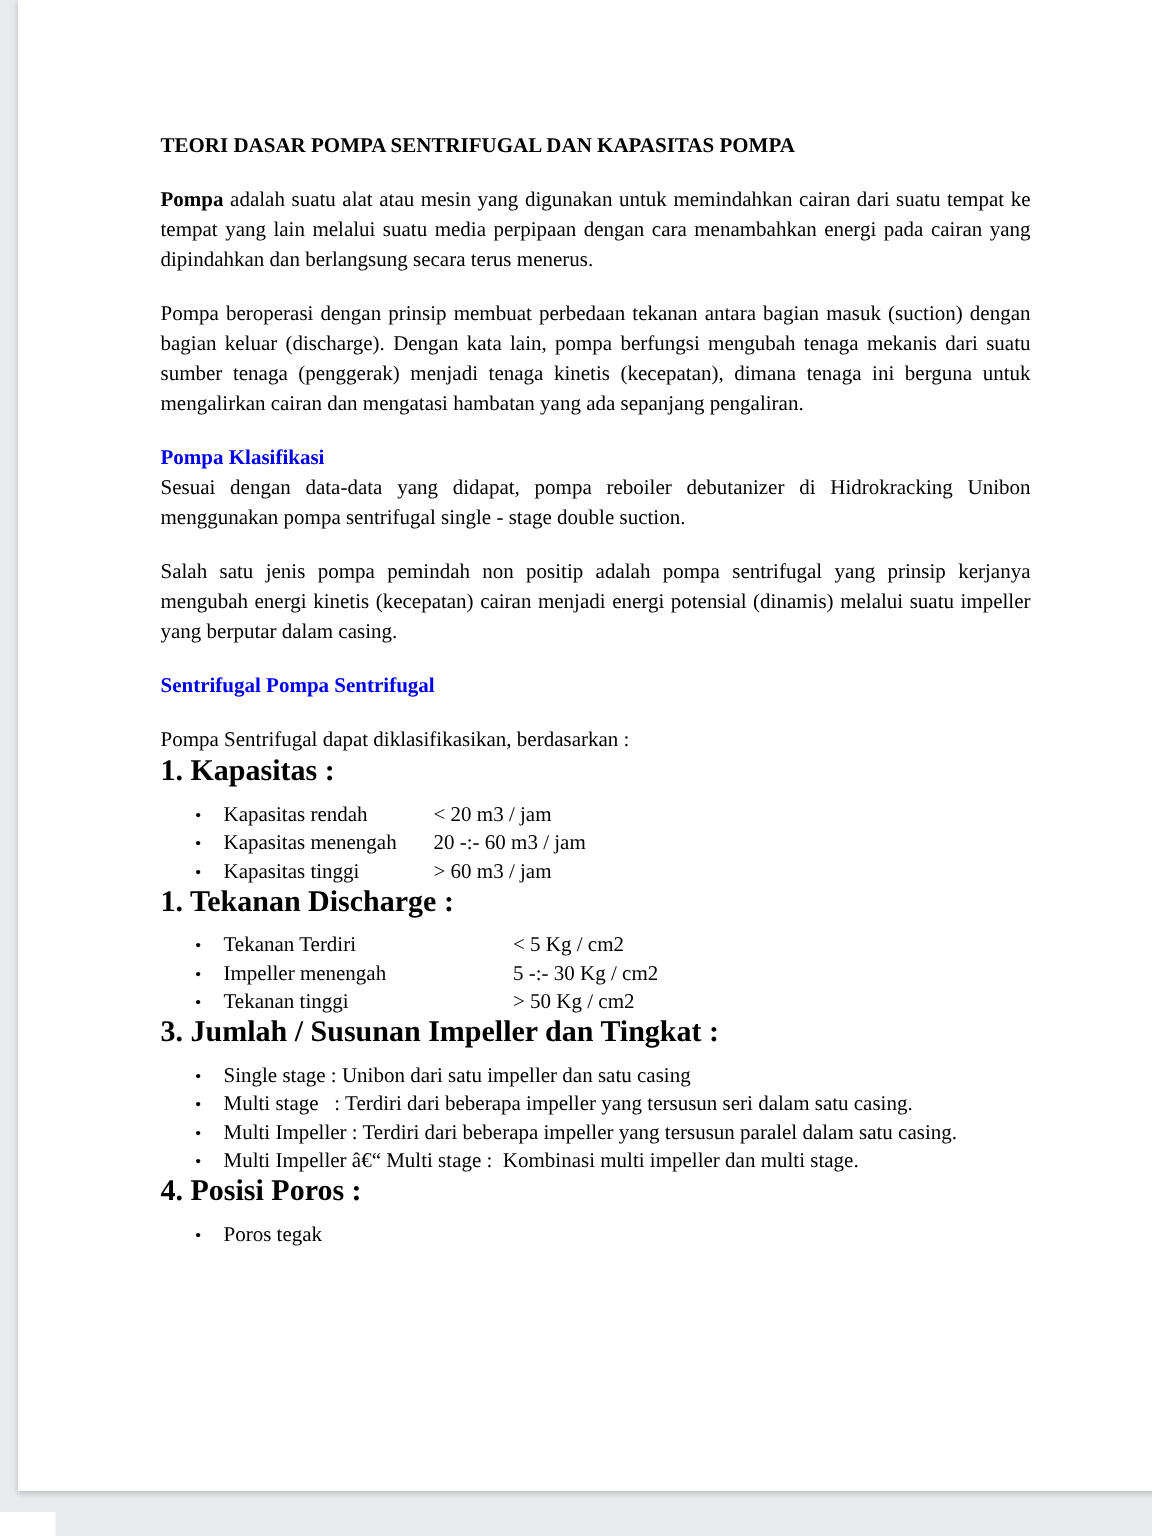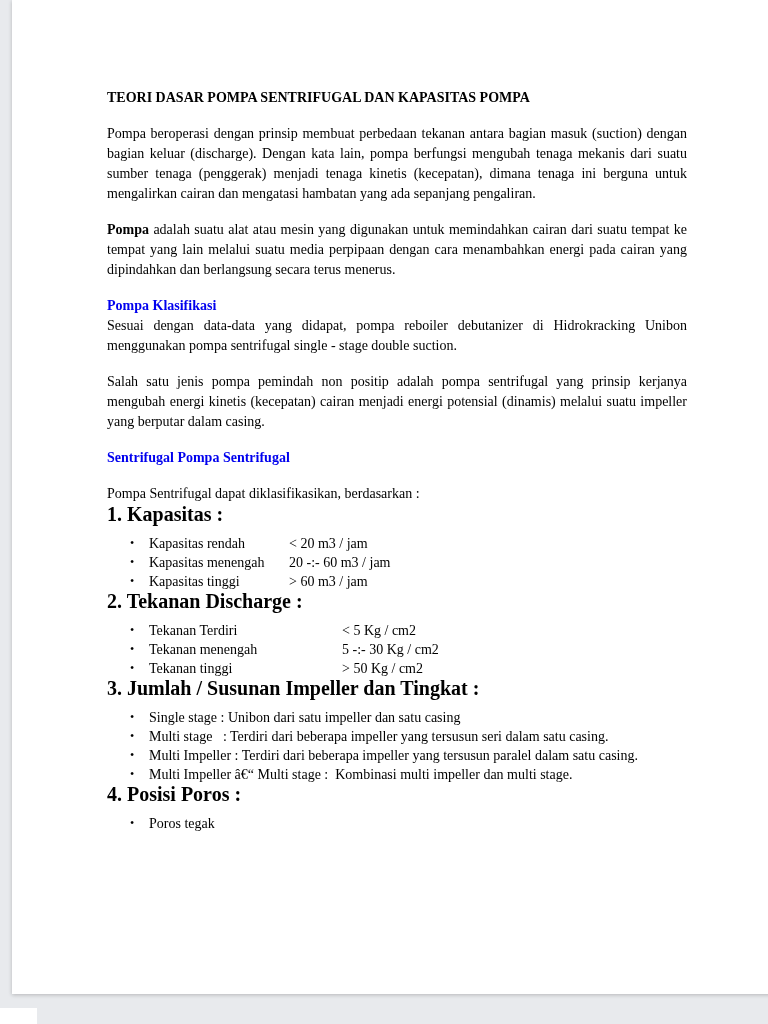--- a/index.html
+++ b/index.html
@@ -41,47 +41,47 @@
   }
   .corner-next-page { top:auto; bottom:0; }
 </style>
 </head>
 <body>
 
 <div class="page">
 
   <h1 class="title">TEORI DASAR POMPA SENTRIFUGAL DAN KAPASITAS POMPA</h1>
 
+  <p class="para"><b>Pompa</b> <span>adalah suatu alat atau mesin yang digunakan untuk memindahkan cairan dari suatu tempat ke tempat yang lain melalui suatu media perpipaan dengan cara menambahkan energi pada cairan yang dipindahkan dan berlangsung secara terus menerus.</span></p>
+
   <p class="para">Pompa beroperasi dengan prinsip membuat perbedaan tekanan antara bagian masuk (suction) dengan bagian keluar (discharge). Dengan kata lain, pompa berfungsi mengubah tenaga mekanis dari suatu sumber tenaga (penggerak) menjadi tenaga kinetis (kecepatan), dimana tenaga ini berguna untuk mengalirkan cairan dan mengatasi hambatan yang ada sepanjang pengaliran.</p>
-
-  <p class="para"><b>Pompa</b> <span>adalah suatu alat atau mesin yang digunakan untuk memindahkan cairan dari suatu tempat ke tempat yang lain melalui suatu media perpipaan dengan cara menambahkan energi pada cairan yang dipindahkan dan berlangsung secara terus menerus.</span></p>
 
   <h2 class="h-blue">Pompa Klasifikasi</h2>
 
   <p class="para tight">Sesuai dengan data-data yang didapat, pompa reboiler debutanizer di Hidrokracking Unibon menggunakan pompa sentrifugal single - stage double suction.</p>
   <p class="para">Salah satu jenis pompa pemindah non positip adalah pompa sentrifugal yang prinsip kerjanya mengubah energi kinetis (kecepatan) cairan menjadi energi potensial (dinamis) melalui suatu impeller yang berputar dalam casing.</p>
 
   <h2 class="h-blue">Sentrifugal Pompa Sentrifugal</h2>
 
   <p class="para">Pompa Sentrifugal dapat diklasifikasikan, berdasarkan :</p>
 
   <section>
     <h3 class="subhead">1. Kapasitas :</h3>
     <ul class="blist">
       <li><span class="bullet">•</span><span class="lab140">Kapasitas rendah</span><span class="li-text">&lt; 20 m3 / jam</span></li>
       <li><span class="bullet">•</span><span class="lab140">Kapasitas menengah</span><span class="li-text">20 -:- 60 m3 / jam</span></li>
       <li><span class="bullet">•</span><span class="lab140">Kapasitas tinggi</span><span class="li-text">&gt; 60 m3 / jam</span></li>
     </ul>
   </section>
 
   <section>
-    <h3 class="subhead">2. Tekanan Discharge :</h3>
+    <h3 class="subhead">1. Tekanan Discharge :</h3>
     <ul class="blist">
       <li><span class="bullet">•</span><span class="lab193">Tekanan Terdiri</span><span class="li-text">&lt; 5 Kg / cm2</span></li>
-      <li><span class="bullet">•</span><span class="lab193">Tekanan menengah</span><span class="li-text">5 -:- 30 Kg / cm2</span></li>
+      <li><span class="bullet">•</span><span class="lab193">Impeller menengah</span><span class="li-text">5 -:- 30 Kg / cm2</span></li>
       <li><span class="bullet">•</span><span class="lab193">Tekanan tinggi</span><span class="li-text">&gt; 50 Kg / cm2</span></li>
     </ul>
   </section>
 
   <section>
     <h3 class="subhead">3. Jumlah / Susunan Impeller dan Tingkat :</h3>
     <ul class="blist">
       <li><span class="bullet">•</span><span class="li-text">Single stage : Unibon dari satu impeller dan satu casing</span></li>
       <li><span class="bullet">•</span><span class="li-text">Multi stage   : Terdiri dari beberapa impeller yang tersusun seri dalam satu casing.</span></li>
       <li><span class="bullet">•</span><span class="li-text">Multi Impeller : Terdiri dari beberapa impeller yang tersusun paralel dalam satu casing.</span></li>

